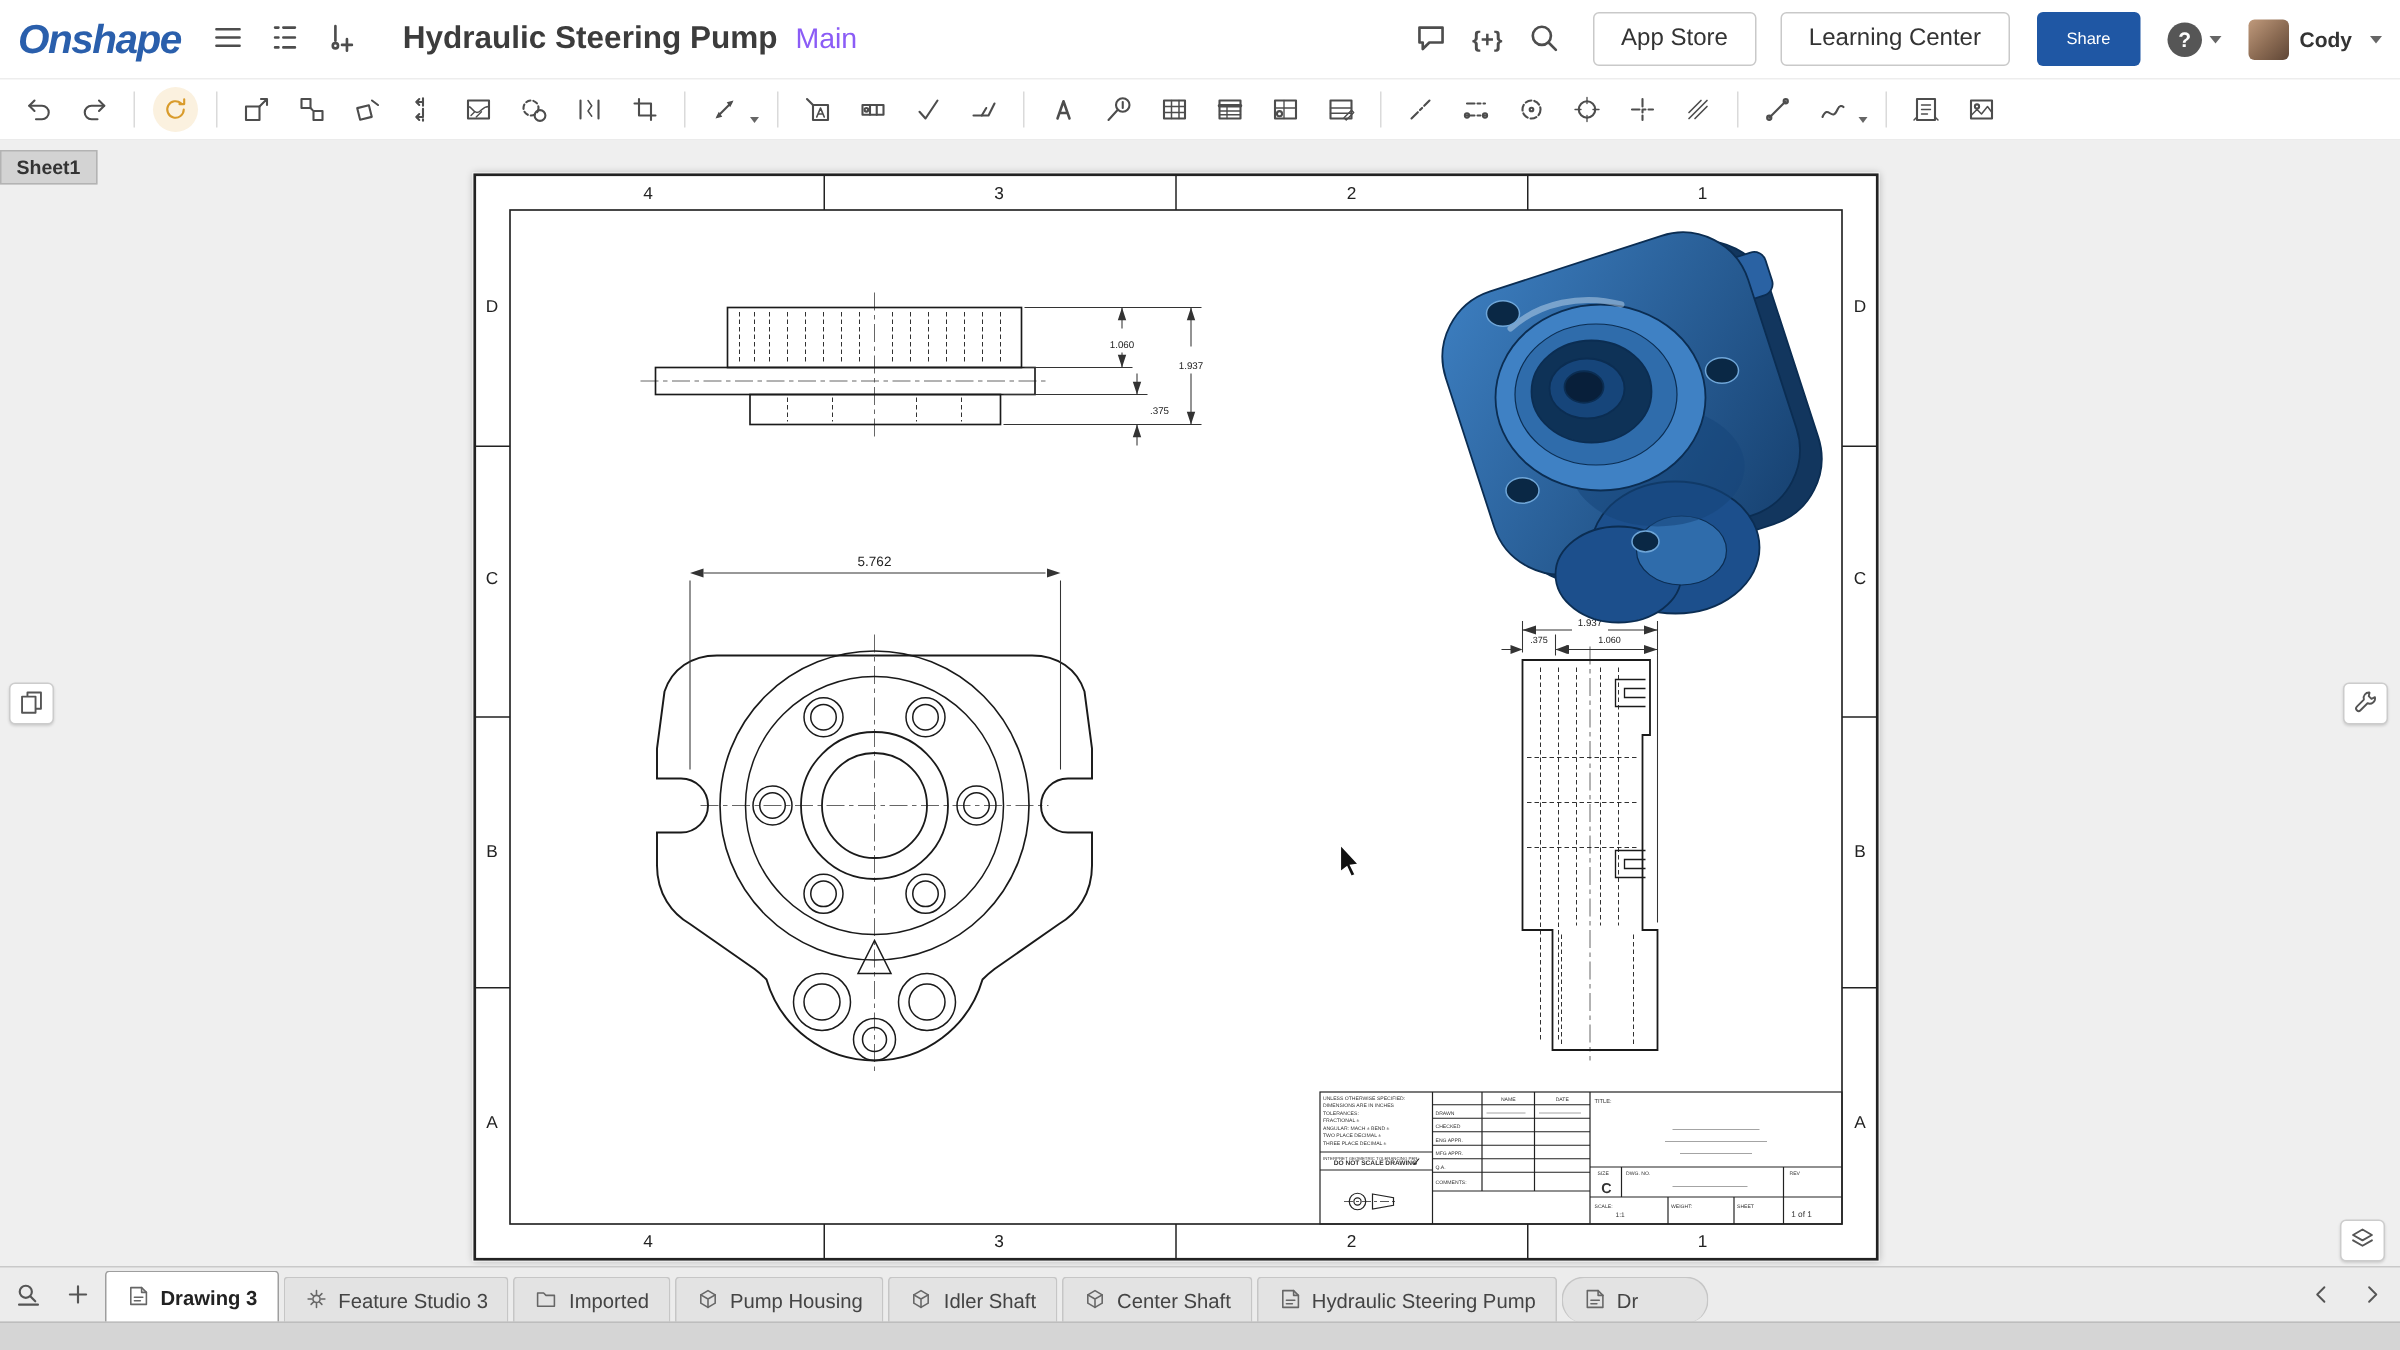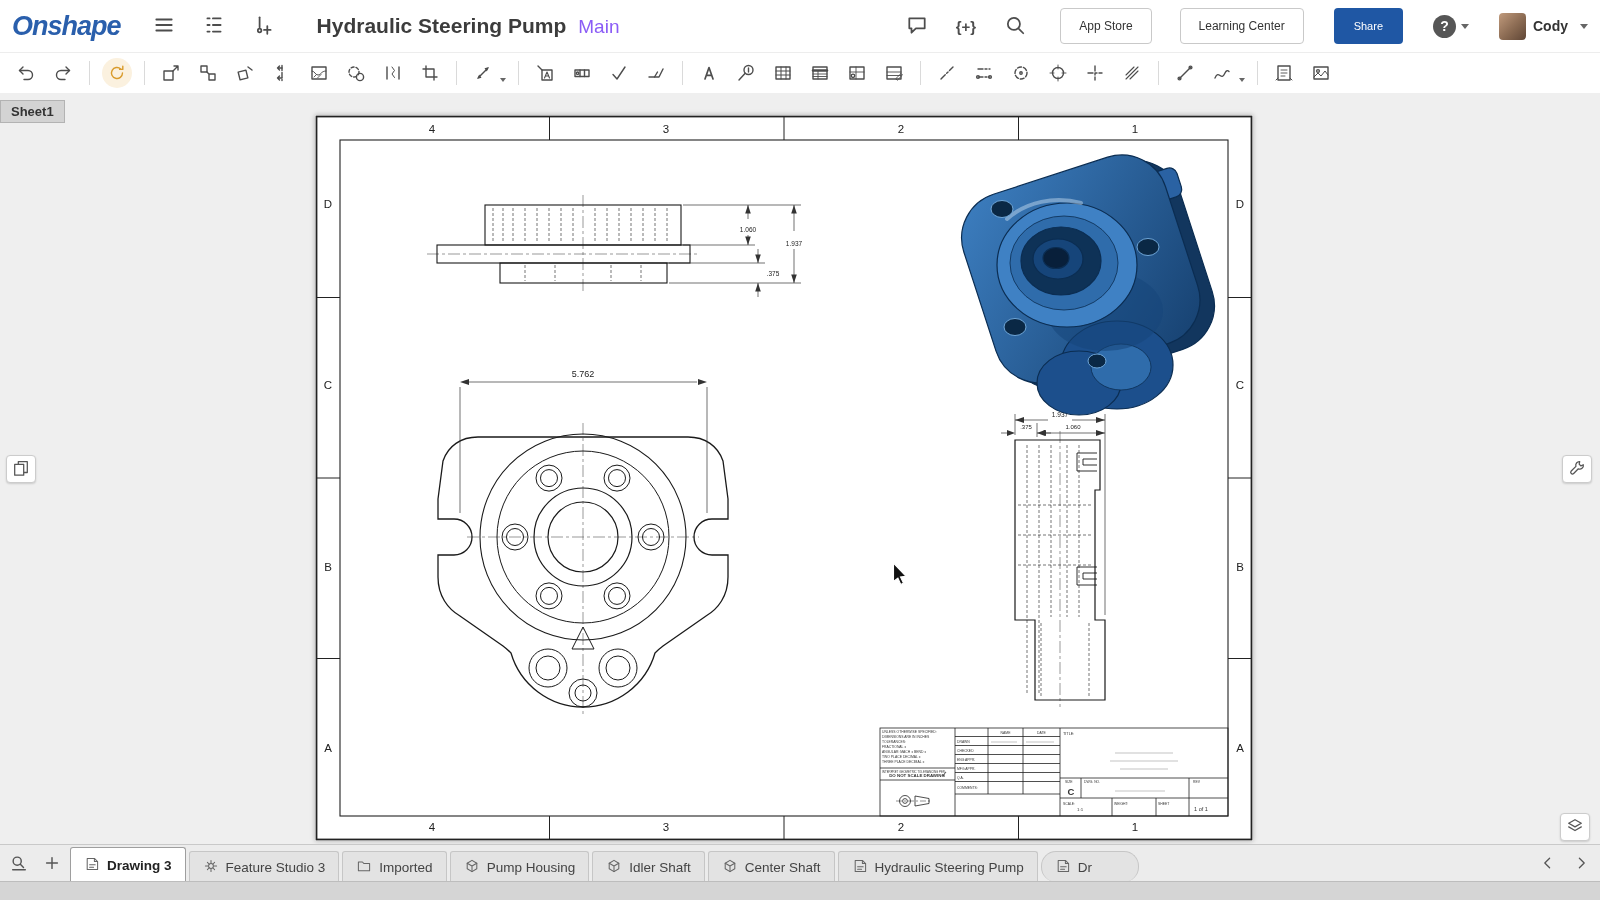--- a/index.html
+++ b/index.html
@@ -1,31 +1,31 @@
 <!DOCTYPE html>
 <html><head>
 <meta charset="utf-8">
 <style>
   html,body{margin:0;padding:0;}
   body{width:1600px;height:900px;position:relative;overflow:hidden;background:#fff;
        font-family:"Liberation Sans",sans-serif;color:#333;}
   
   .app-header{position:absolute;top:0;left:0;right:0;height:52px;background:#fff;
-    display:flex;align-items:center;padding:0 12px;gap:16px;}
+    display:flex;align-items:center;padding:0 12px;gap:4px;}
   .logo{font-size:27px;font-weight:bold;font-style:italic;color:#2a5fac;letter-spacing:-1px;
     margin-right:10px;cursor:pointer;}
   .hbtn{background:none;border:none;padding:4px 6px;cursor:pointer;display:flex;align-items:center;}
   .hbtn svg{stroke:#4d4d4d;fill:none;stroke-width:1.6;stroke-linecap:round;stroke-linejoin:round;}
   .doc-title{display:flex;align-items:baseline;gap:12px;margin-left:20px;white-space:nowrap;}
   .doc-title .tname{font-size:21px;font-weight:bold;color:#3c3c3c;}
   .doc-title .ws{font-size:19px;color:#8b5cf6;text-align:right;}
   .spacer{flex:1;}
   .fs-glyph{font-size:15px;font-weight:bold;color:#4d4d4d;}
   .outline-btn{height:36px;padding:0 18px;border:1px solid #c9c9c9;background:#fff;border-radius:4px;
-    font-size:12px;color:#333;cursor:pointer;margin-left:12px;font-family:inherit;}
+    font-size:16px;color:#333;cursor:pointer;margin-left:12px;font-family:inherit;}
   .share-btn{height:36px;padding:0 20px;border:none;background:#1f57a4;color:#fff;border-radius:4px;
     font-size:11px;cursor:pointer;margin-left:14px;font-family:inherit;}
   .help-wrap{display:flex;align-items:center;margin-left:14px;cursor:pointer;}
   .help-circle{width:23px;height:23px;border-radius:50%;background:#565656;color:#fff;display:flex;
     align-items:center;justify-content:center;font-size:14px;font-weight:bold;}
   .caret{width:0;height:0;border-left:4px solid transparent;border-right:4px solid transparent;
     border-top:5px solid #666;margin-left:5px;}
   .user{display:flex;align-items:center;gap:7px;margin-left:14px;font-size:14px;font-weight:bold;
     color:#333;cursor:pointer;}
   .avatar{width:27px;height:27px;border-radius:4px;display:inline-block;

